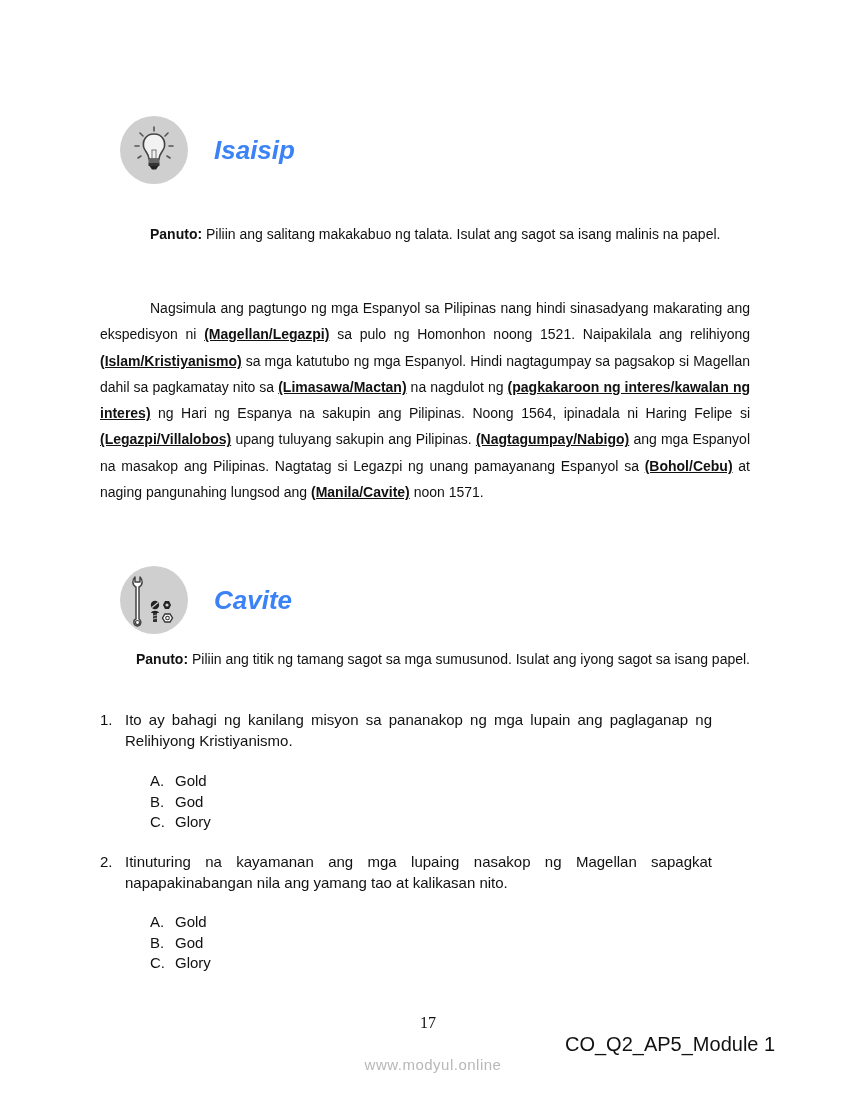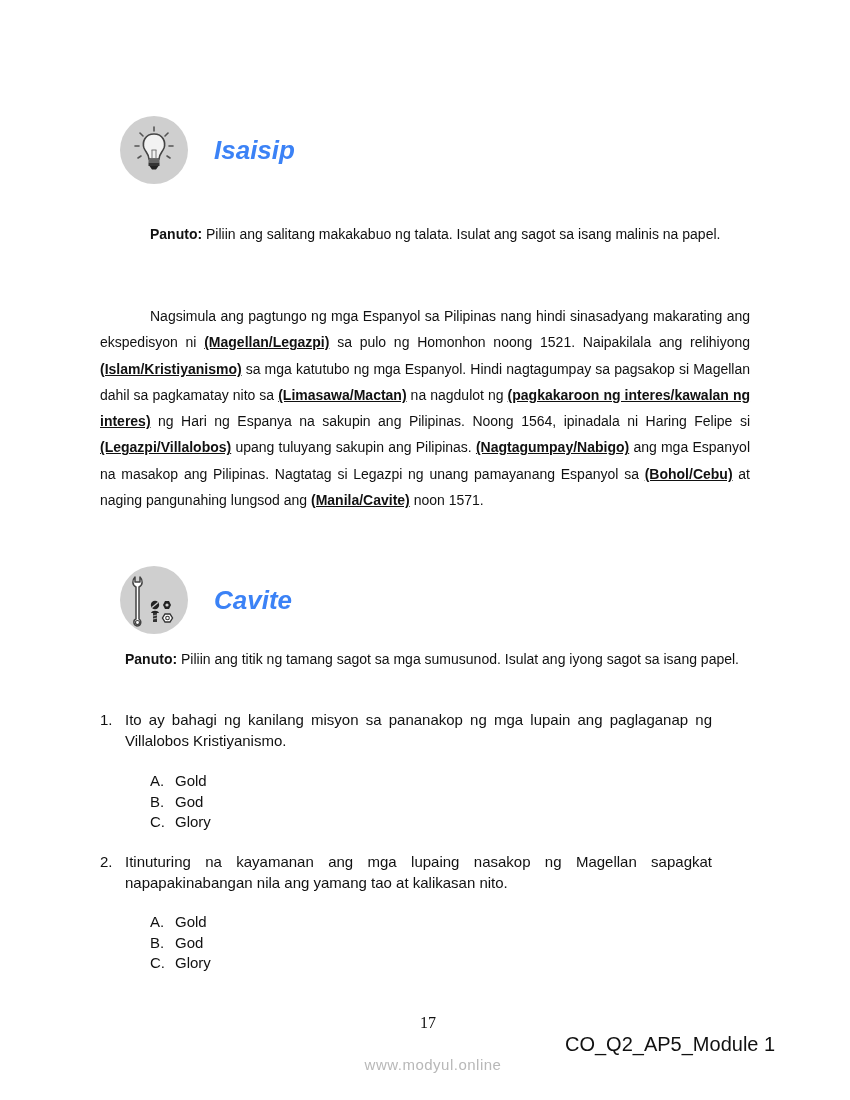--- a/index.html
+++ b/index.html
@@ -41,21 +41,21 @@
     .para {
       position: absolute;
       left: 100px;
       width: 650px;
       font-size: 14px;
       line-height: 26.3px;
       text-align: justify;
     }
     .para.tight {
       line-height: 21px;
-      text-align: left;
+      text-align: right;
     }
     .indent {
       display: inline-block;
       width: 50px;
     }
     .indent-small {
       display: inline-block;
       width: 25px;
     }
     b.label { font-weight: bold; }
@@ -143,21 +143,21 @@
       <path d="M23.5 44 L32.5 44 L30 47.5 L26 47.5 Z" fill="#222"></path>
     </svg>
   </div>
   <div class="section-title">Isaisip</div>
 </div>
 
 <div class="para" style="top:224px; line-height:21px; text-align:left;">
   <span class="indent"></span><b class="label">Panuto:</b><span> Piliin ang salitang makakabuo ng talata. Isulat ang sagot sa isang malinis na papel.</span>
 </div>
 
-<div class="para" style="top:295px;margin-top:8px;">
+<div class="para" style="top:295px;">
   <span class="indent"></span><span>Nagsimula ang pagtungo ng mga Espanyol sa Pilipinas nang hindi sinasadyang makarating ang ekspedisyon ni </span><span class="blank">(Magellan/Legazpi)</span><span> sa pulo ng Homonhon noong 1521. Naipakilala ang relihiyong </span><span class="blank">(Islam/Kristiyanismo)</span><span> sa mga katutubo ng mga Espanyol. Hindi nagtagumpay sa pagsakop si Magellan dahil sa pagkamatay nito sa </span><span class="blank">(Limasawa/Mactan)</span><span> na nagdulot ng </span><span class="blank">(pagkakaroon ng interes/kawalan ng interes)</span><span> ng Hari ng Espanya na sakupin ang Pilipinas. Noong 1564, ipinadala ni Haring Felipe si </span><span class="blank">(Legazpi/Villalobos)</span><span> upang tuluyang sakupin ang Pilipinas. </span><span class="blank">(Nagtagumpay/Nabigo)</span><span> ang mga Espanyol na masakop ang Pilipinas. Nagtatag si Legazpi ng unang pamayanang Espanyol sa </span><span class="blank">(Bohol/Cebu)</span><span> at naging pangunahing lungsod ang </span><span class="blank">(Manila/Cavite)</span><span> noon 1571.</span>
 </div>
 
 <div class="section-header" style="top:566px;">
   <div class="icon-circle">
     <svg width="58" height="58" viewBox="0 0 58 58">
       <path d="M10 6 C7 9 7 14 11 16 L11 48 C8 49 8 54 12 55 C16 55 17 50 14 48 L14 16 C18 14 18 9 15 6 L15 11 L10 11 Z" fill="#ffffff" stroke="#444" stroke-width="1.5" stroke-linejoin="round"></path>
       <circle cx="12.5" cy="51.5" r="2" fill="none" stroke="#444" stroke-width="1.2"></circle>
       <circle cx="30" cy="34" r="4.2" fill="#222"></circle>
       <line x1="27" y1="36.5" x2="33" y2="31.5" stroke="#cfcfcf" stroke-width="1.3"></line>
@@ -173,21 +173,21 @@
   </div>
   <div class="section-title">Cavite</div>
 </div>
 
 <div class="para tight" style="top:649px;">
   <span class="indent-small"></span><b class="label">Panuto:</b><span>  Piliin ang titik ng tamang sagot sa mga sumusunod. Isulat ang iyong sagot sa isang papel.</span>
 </div>
 
 <div class="question" style="top:710px;">
   <span class="q-num">1.</span>
-  <span class="q-text">Ito ay bahagi ng kanilang misyon sa pananakop ng mga lupain ang paglaganap ng Villalobos Kristiyanismo.</span>
+  <span class="q-text">Ito ay bahagi ng kanilang misyon sa pananakop ng mga lupain ang paglaganap ng Relihiyong Kristiyanismo.</span>
 </div>
 <ul class="choices" style="top:771px;">
   <li>
       <span class="choice-letter">A.</span>
       <span>Gold</span>
     </li>
   <li>
       <span class="choice-letter">B.</span>
       <span>God</span>
     </li>

